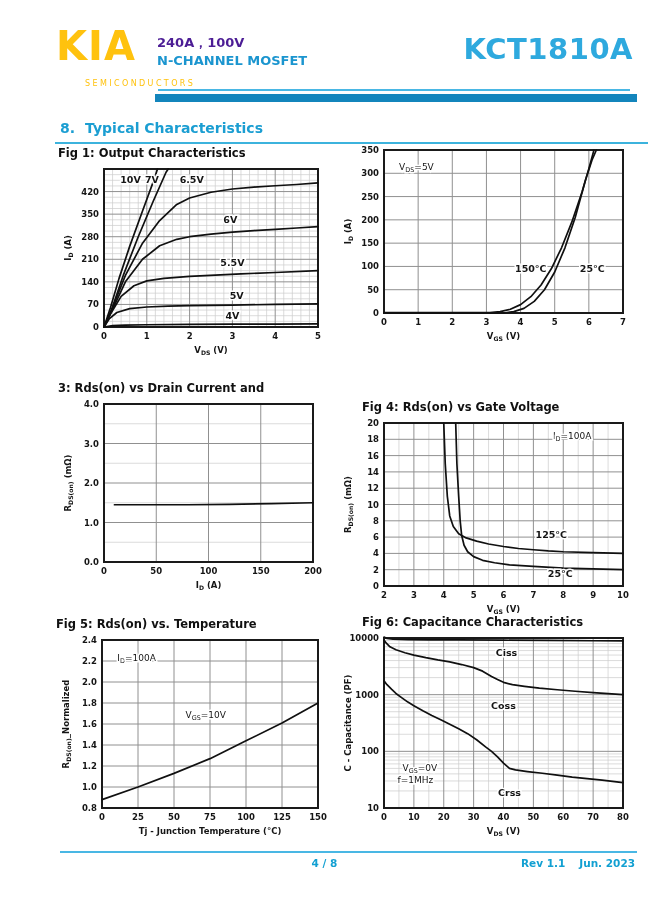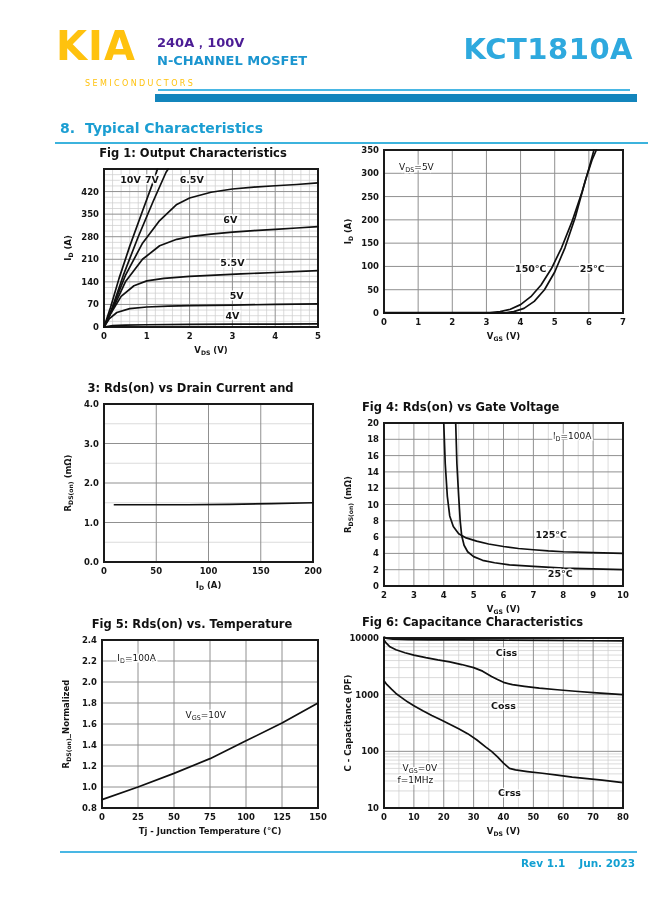--- a/index.html
+++ b/index.html
@@ -16,21 +16,21 @@
         color:#2ea9de;letter-spacing:0.5px;}
   .thin-rule{position:absolute;left:158px;top:89px;width:472px;height:2px;background:#49b7e4;}
   .thick-bar{position:absolute;left:155px;top:94px;width:482px;height:8px;background:#1385bc;}
   
   .section-heading{position:absolute;left:60px;top:120px;font-size:14px;font-weight:bold;color:#1b9ed2;}
   .section-heading .num{margin-right:10px;}
   .section-rule{position:absolute;left:55px;top:142px;width:593px;height:2px;background:#3cb3dd;}
   
   .fig{position:absolute;}
   .fig-title{font-size:11.5px;font-weight:bold;color:#111;line-height:1.25;margin-bottom:1px;}
-  .t-center{text-align:center;}
+  .t-center{text-align:left;}
   .t-left{text-align:left;padding-left:24px;}
   svg text{font-family:"DejaVu Sans","Liberation Sans",sans-serif;}
   #fig1{left:58px;top:146px;width:270px;}
   #fig2{left:338px;top:142px;width:295px;}
   #fig3{left:58px;top:381px;width:265px;}
   #fig4{left:338px;top:384px;width:295px;margin-top:16px;}
   #fig5{left:56px;top:617px;width:272px;}
   #fig6{left:338px;top:615px;width:295px;}
   
   .footer-rule{position:absolute;left:60px;top:851px;width:577px;height:2px;background:#49b7e4;}
@@ -381,17 +381,18 @@
         <text x="13" y="93" font-size="8.5" font-weight="bold" text-anchor="middle" fill="#151515" transform="rotate(-90 13 93)"><tspan>C - Capacitance (PF)</tspan></text>
         <text x="168.48749999999998" y="26.062996548716733" font-size="9.5" font-weight="bold" text-anchor="middle" fill="#151515" stroke="#fff" stroke-width="3" paint-order="stroke"><tspan>Ciss</tspan></text>
         <text x="165.5" y="78.93601180298198" font-size="9.5" font-weight="bold" text-anchor="middle" fill="#151515" stroke="#fff" stroke-width="3" paint-order="stroke"><tspan>Coss</tspan></text>
         <text x="171.47500000000002" y="166.43320098283093" font-size="9.5" font-weight="bold" text-anchor="middle" fill="#151515" stroke="#fff" stroke-width="3" paint-order="stroke"><tspan>Crss</tspan></text>
         <text x="81.85" y="140.9846242193972" font-size="9" font-weight="normal" text-anchor="middle" fill="#151515" stroke="#fff" stroke-width="3" paint-order="stroke"><tspan>V</tspan><tspan dy="2" font-size="6.4799999999999995">GS</tspan><tspan dy="-2">=0V</tspan></text>
         <text x="77.36875" y="152.66104489060757" font-size="9" font-weight="normal" text-anchor="middle" fill="#151515" stroke="#fff" stroke-width="3" paint-order="stroke"><tspan>f=1MHz</tspan></text>
       </svg>
   </div>
 
   <div class="footer-rule"></div>
+  <div class="footer-page">4 / 8</div>
   <div class="footer-rev">
     <span>Rev 1.1</span><span class="date">Jun. 2023</span>
   </div>
 
 </div>
 
 </body></html>

